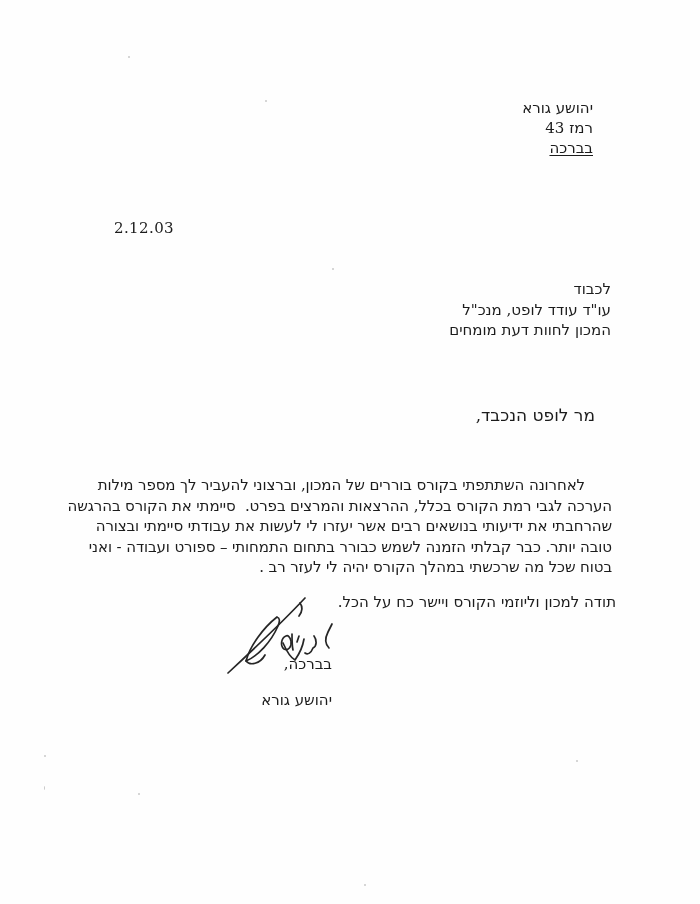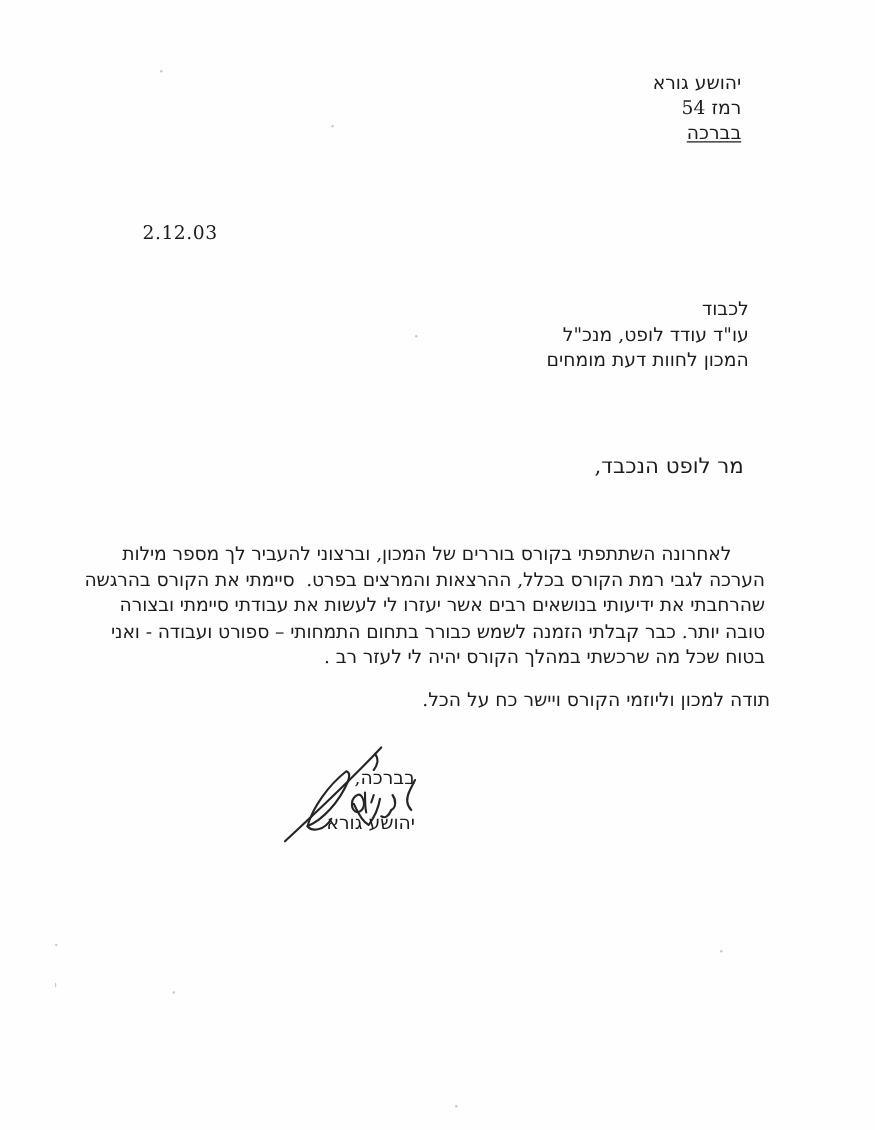--- a/index.html
+++ b/index.html
@@ -5,34 +5,34 @@
   html,body{margin:0;padding:0;background:#ffffff;}
   .page{
     position:relative;
     width:700px;height:904px;
     background:#fefefe;
     overflow:hidden;
     font-family:"DejaVu Serif","DejaVu Sans",serif;
     color:#1c1c1c;
   }
   .rtl{direction:rtl;unicode-bidi:isolate;}
-  .block{position:absolute;white-space:nowrap;}
+  .block{position:absolute;white-space:nowrap;margin-top:42px;}
   .sender{
     top:56px;right:107px;
     text-align:right;
     font-size:15px;line-height:20px;
   }
   .sender .city{text-decoration:underline;text-underline-offset:2px;}
   .date{
     top:177px;left:114px;
     font-size:15px;letter-spacing:.4px;
     direction:ltr;
   }
   .recipient{
-    top:237px;right:101px;
+    top:237px;right:89px;
     font-size:15px;line-height:20.5px;
   }
   .greeting{
     top:363px;right:105px;
     font-size:17px;
   }
   .body-par{
     top:433px;right:88px;left:60px;
     text-align:right;
     font-size:15px;line-height:20.6px;
@@ -63,21 +63,21 @@
   }
   .speck{position:absolute;background:#c9c9c9;width:2px;height:2px;border-radius:50%;}
 </style>
 </head>
 <body>
 
 <div class="page">
 
   <div class="block sender rtl">
     <div>יהושע גורא</div>
-    <div>רמז 54</div>
+    <div>רמז 43</div>
     <div class="city">בברכה</div>
   </div>
 
   <div class="block date">2.12.03</div>
 
   <div class="block recipient rtl">
     <div>לכבוד</div>
     <div>עו"ד עודד לופט, מנכ"ל</div>
     <div>המכון לחוות דעת מומחים</div>
   </div>

